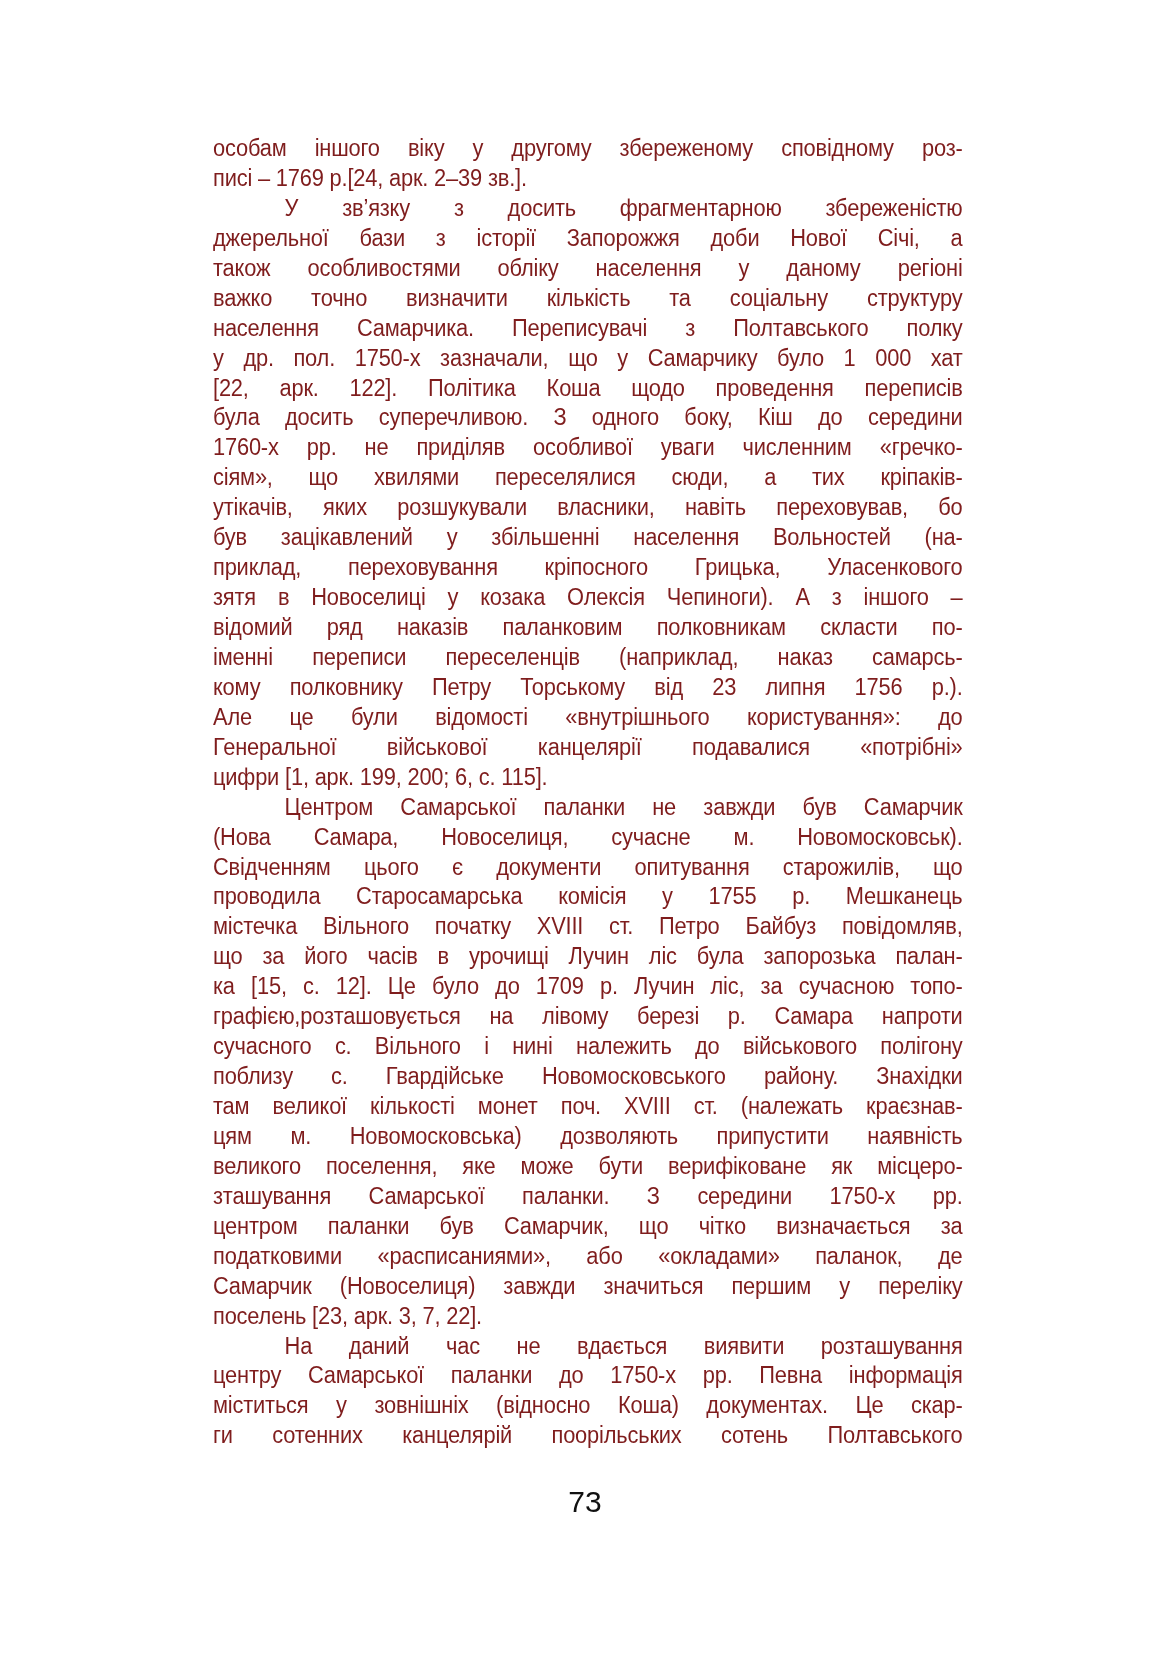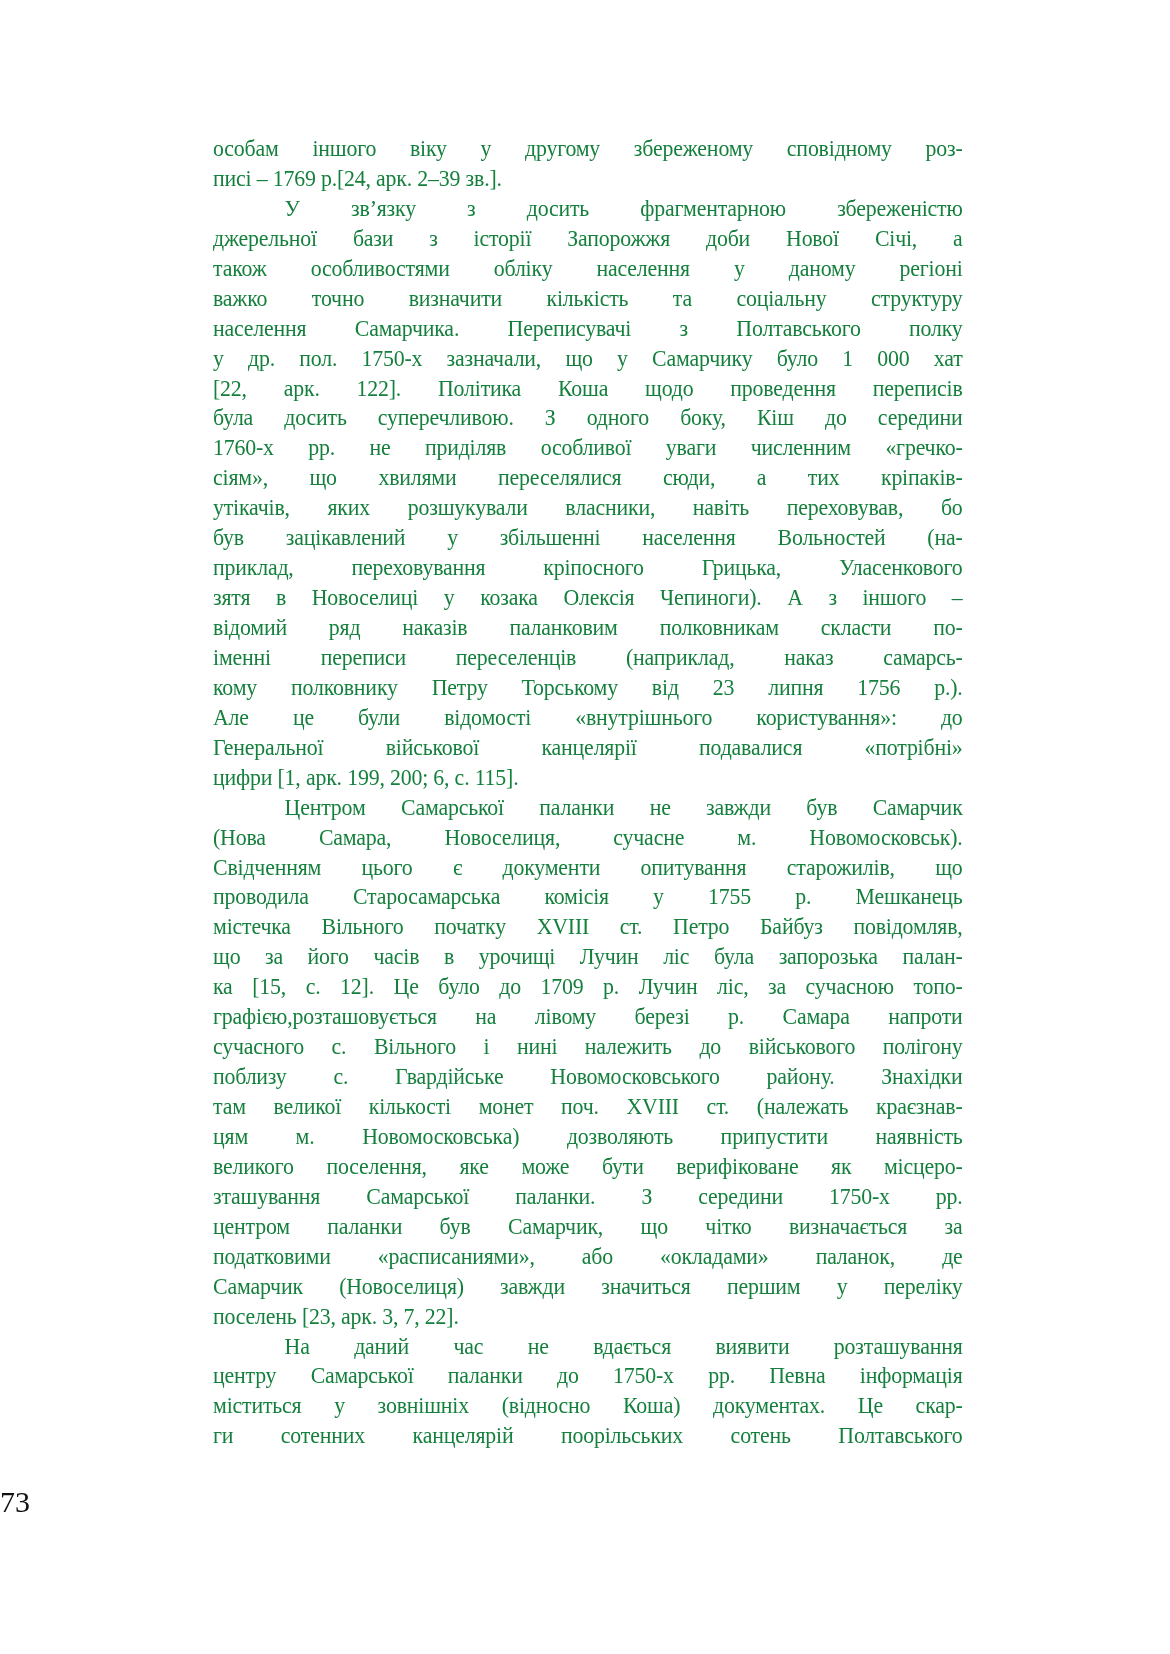--- a/index.html
+++ b/index.html
@@ -2,36 +2,36 @@
 <html><head>
 <meta charset="utf-8">
 <style>
   html, body { margin: 0; padding: 0; background: #ffffff; }
   body { width: 1170px; height: 1654px; position: relative; overflow: hidden; }
   .page {
     position: absolute; left: 0; top: 0; width: 1170px; height: 1654px; background: #fff;
   }
   .text-block {
     position: absolute; left: 213px; top: 134px; width: 750px;
-    font-family: Liberation Serif, serif;
-    font-size: 23.5px; color: #15803d;
+    font-family: Liberation Sans, sans-serif;
+    font-size: 23.5px; color: #7f1d1d;
     letter-spacing: -0.2px;
   }
   .line {
     height: 29.95px; line-height: 29.95px;
     text-align: justify; text-align-last: justify;
     white-space: nowrap;
     transform: scaleX(0.93); transform-origin: left center;
     width: 806px;
   }
   .line.last { text-align-last: left; }
   .line.indent { text-indent: 77px; }
   .page-number {
-    position: absolute; left: 0; width: 1170px; top: 1485px; text-align: left;
-    font-family: Liberation Serif, serif; font-size: 30px; color: #111;
+    position: absolute; left: 0; width: 1170px; top: 1485px; text-align: center;
+    font-family: Liberation Sans, sans-serif; font-size: 30px; color: #111;
   }
 </style>
 </head>
 <body>
 
 <div class="page">
   <div class="text-block" id="text-block">
       <div class="paragraph">
         <div class="line">особам іншого віку у другому збереженому сповідному роз-</div>
         <div class="line last">писі – 1769 р.[24, арк. 2–39 зв.].</div>

